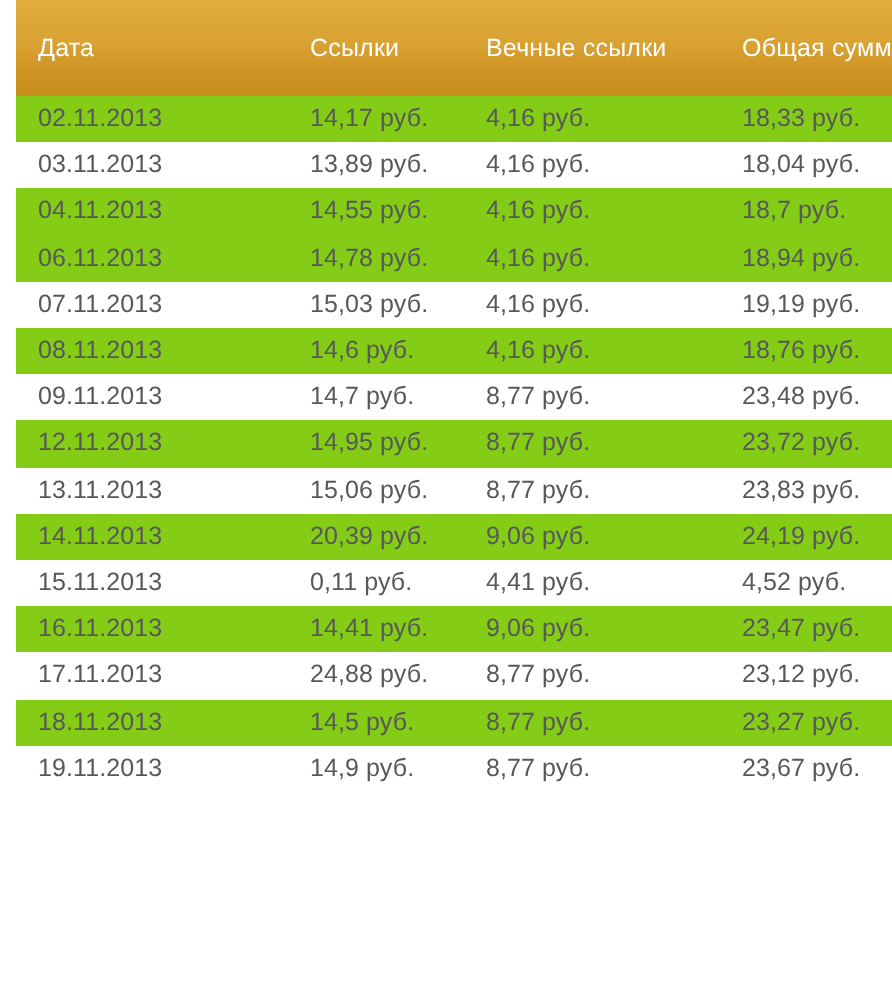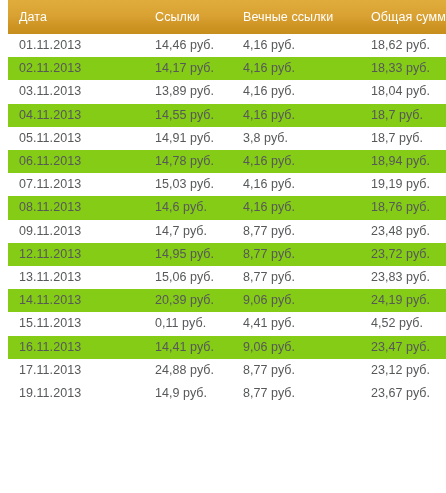--- a/index.html
+++ b/index.html
@@ -28,21 +28,21 @@
     border-collapse: collapse;
     border-spacing: 0;
     table-layout: fixed;
   }
 
   
   thead tr.head-row {
     height: 34px;
   }
   thead th {
-    height: 34px;
+    height: 48px;
     padding: 0;
     margin: 0;
     text-align: left;
     font-weight: normal;
     font-size: 12.5px;
     color: #ffffff;
     background: linear-gradient(to bottom, #e0ad3c 0%, #d9a233 45%, #cf9524 75%, #c68e1c 100%);
     vertical-align: middle;
     letter-spacing: 0.1px;
     white-space: nowrap;
@@ -122,53 +122,39 @@
         <th class="h-ever">
           <span class="th-label">Вечные ссылки</span>
         </th>
         <th class="h-total">
           <span class="th-label">Общая сумма</span>
         </th>
       </tr>
     </thead>
 
     <tbody id="table-body">
-        <tr class="data-row row-odd">
-          <td class="spacer-cell"></td>
-          <td class="cell-date">01.11.2013</td>
-          <td class="cell-links">14,46 руб.</td>
-          <td class="cell-ever">4,16 руб.</td>
-          <td class="cell-total">18,62 руб.</td>
-        </tr>
         <tr class="data-row row-even">
           <td class="spacer-cell"></td>
           <td class="cell-date">02.11.2013</td>
           <td class="cell-links">14,17 руб.</td>
           <td class="cell-ever">4,16 руб.</td>
           <td class="cell-total">18,33 руб.</td>
         </tr>
         <tr class="data-row row-odd">
           <td class="spacer-cell"></td>
           <td class="cell-date">03.11.2013</td>
           <td class="cell-links">13,89 руб.</td>
           <td class="cell-ever">4,16 руб.</td>
           <td class="cell-total">18,04 руб.</td>
         </tr>
         <tr class="data-row row-even">
           <td class="spacer-cell"></td>
           <td class="cell-date">04.11.2013</td>
           <td class="cell-links">14,55 руб.</td>
           <td class="cell-ever">4,16 руб.</td>
-          <td class="cell-total">18,7 руб.</td>
-        </tr>
-        <tr class="data-row row-odd">
-          <td class="spacer-cell"></td>
-          <td class="cell-date">05.11.2013</td>
-          <td class="cell-links">14,91 руб.</td>
-          <td class="cell-ever">3,8 руб.</td>
           <td class="cell-total">18,7 руб.</td>
         </tr>
         <tr class="data-row row-even">
           <td class="spacer-cell"></td>
           <td class="cell-date">06.11.2013</td>
           <td class="cell-links">14,78 руб.</td>
           <td class="cell-ever">4,16 руб.</td>
           <td class="cell-total">18,94 руб.</td>
         </tr>
         <tr class="data-row row-odd">
@@ -227,20 +213,27 @@
           <td class="cell-ever">9,06 руб.</td>
           <td class="cell-total">23,47 руб.</td>
         </tr>
         <tr class="data-row row-odd">
           <td class="spacer-cell"></td>
           <td class="cell-date">17.11.2013</td>
           <td class="cell-links">24,88 руб.</td>
           <td class="cell-ever">8,77 руб.</td>
           <td class="cell-total">23,12 руб.</td>
         </tr>
+        <tr class="data-row row-even">
+          <td class="spacer-cell"></td>
+          <td class="cell-date">18.11.2013</td>
+          <td class="cell-links">14,5 руб.</td>
+          <td class="cell-ever">8,77 руб.</td>
+          <td class="cell-total">23,27 руб.</td>
+        </tr>
         <tr class="data-row row-odd">
           <td class="spacer-cell"></td>
           <td class="cell-date">19.11.2013</td>
           <td class="cell-links">14,9 руб.</td>
           <td class="cell-ever">8,77 руб.</td>
           <td class="cell-total">23,67 руб.</td>
         </tr>
       </tbody>
   </table>
 

